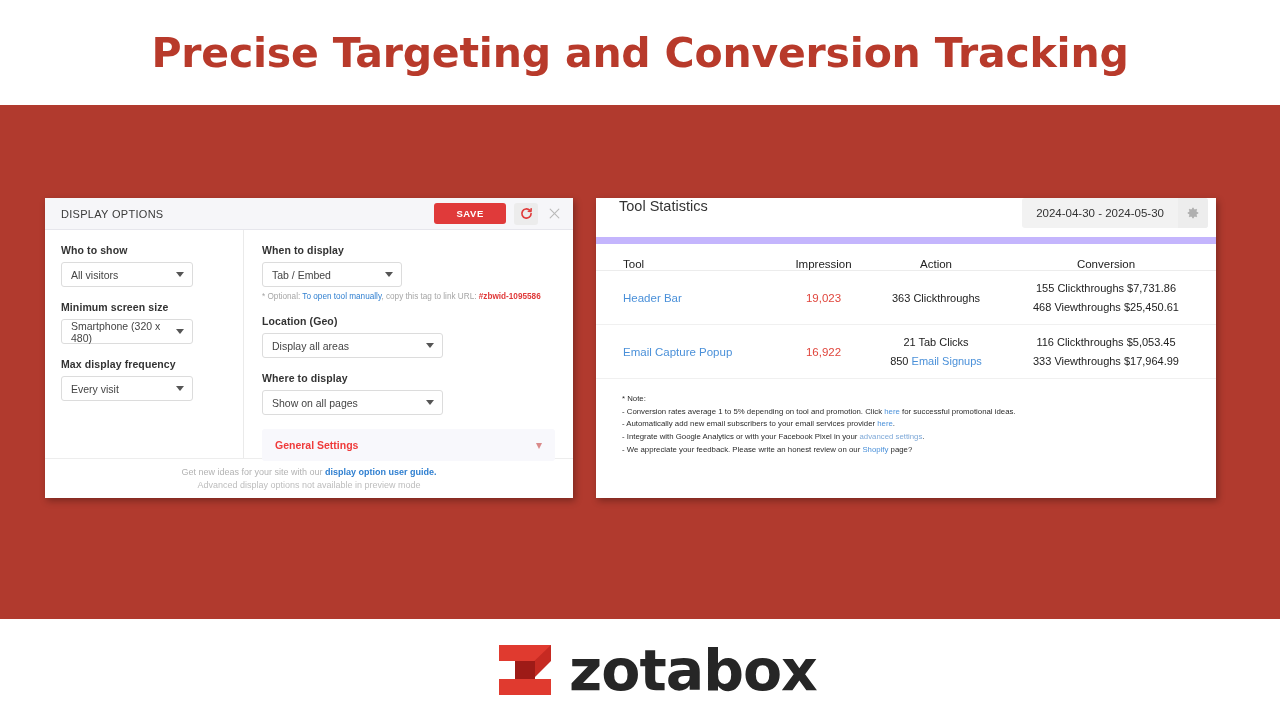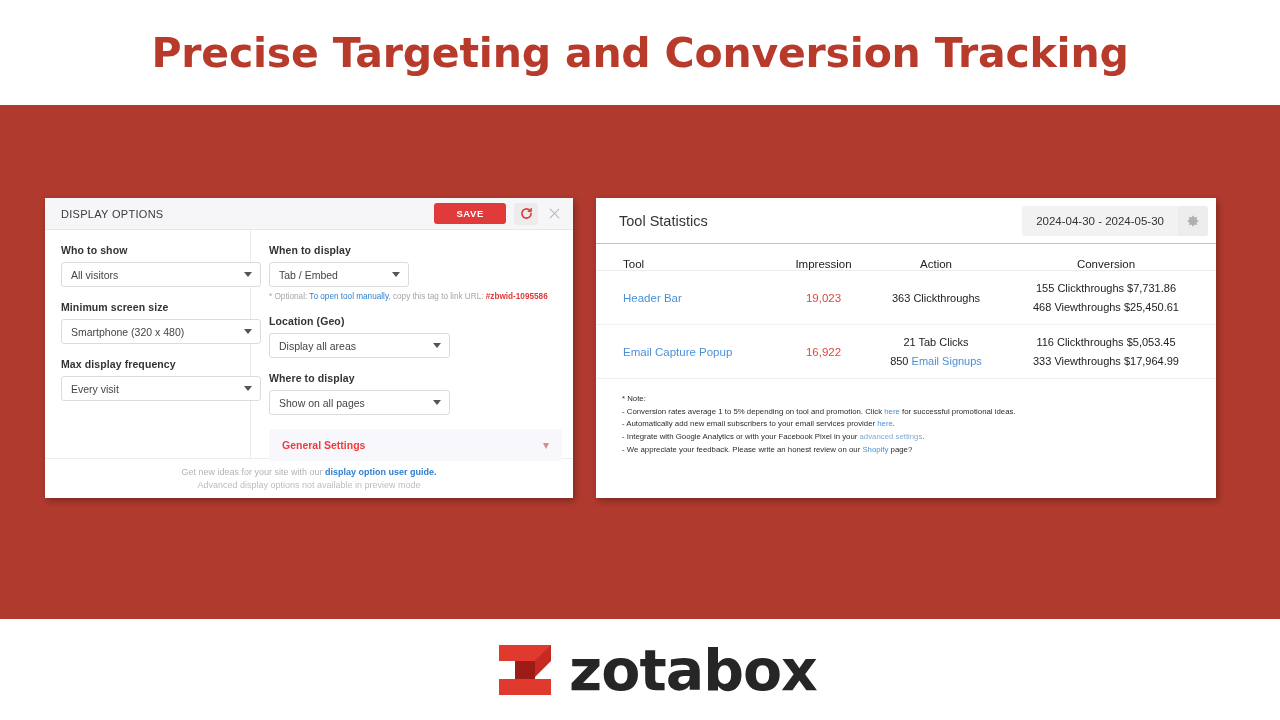--- a/index.html
+++ b/index.html
@@ -78,21 +78,21 @@
     display: flex; align-items: center; padding: 0 8px 0 9px;
     font-size: 10.5px; color: #444444;
     margin-bottom: 14px;
   }
   .select-box .sv { flex: 1; }
   .caret {
     width: 0; height: 0;
     border-left: 4px solid transparent; border-right: 4px solid transparent;
     border-top: 5px solid #555555;
   }
-  .sel-w-left { width: 200px; }
+  .sel-w-left { width: 132px; }
   .sel-w-a { width: 140px; }
   .sel-w-b { width: 181px; justify-content: space-between; }
 
   .optional-line {
     font-size: 8.2px; color: #a6a6a6; margin: -9px 0 14px 0; white-space: nowrap;
   }
   .optional-line .lnk { color: #2f7fd0; }
   .optional-line .tag { color: #e03a3a; font-weight: bold; }
 
   .gen-settings {
@@ -115,22 +115,22 @@
 
   
   .right-panel {
     position: absolute; left: 596px; top: 198px;
     width: 620px; height: 300px;
     background: #ffffff;
     box-shadow: 2px 3px 7px rgba(0,0,0,0.30);
     overflow: hidden;
   }
   .rp-header {
-    height: 46px; display: flex; align-items: center;
-    padding: 0 8px 0 23px; border-bottom: 1px solid #c4b5fd;
+    height: 46px; display: flex; 
+    padding: 0 8px 0 23px; border-bottom: 7px solid #c4b5fd;
   }
   .rp-title { flex: 1; font-size: 14.5px; color: #333333; }
   .daterange {
     background: #f2f2f2; border-radius: 3px;
     display: flex; align-items: center; height: 30px; overflow: hidden;
   }
   .dr-text {
     font-size: 11.5px; color: #333333; padding: 0 14px;
   }
   .gear-wrap {

